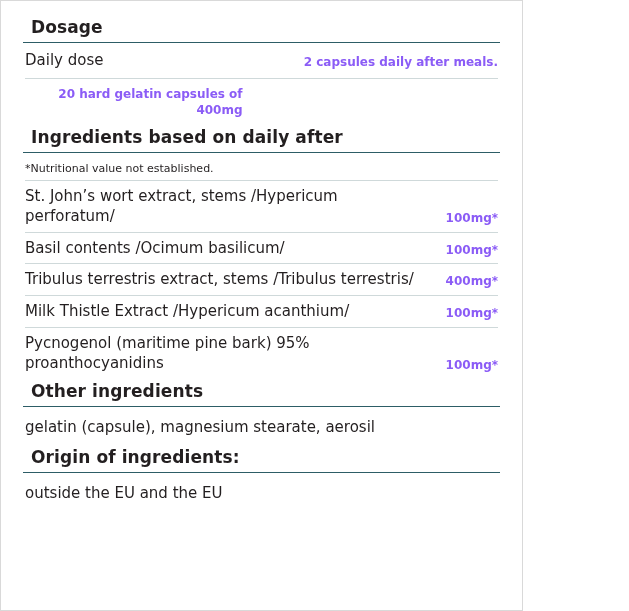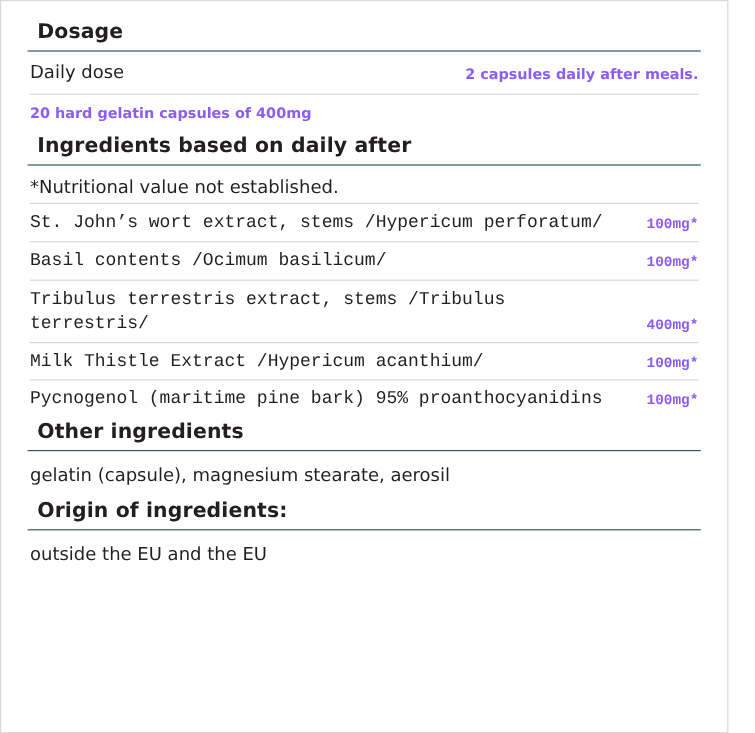--- a/index.html
+++ b/index.html
@@ -8,21 +8,21 @@
     background: #ffffff;
   }
   body {
     width: 629px;
     height: 611px;
     font-family: "DejaVu Sans", sans-serif;
     color: #231f20;
   }
   .panel {
     box-sizing: border-box;
-    width: 607px;
+    width: 523px;
     height: 611px;
     border: 1px solid #d9d9d9;
     padding: 14px 22px 0 22px;
     background: #ffffff;
   }
   .section-title {
     font-size: 17px;
     font-weight: bold;
     color: #231f20;
     padding: 2px 0 5px 8px;
@@ -50,34 +50,33 @@
   .row .value {
     font-size: 12px;
     font-weight: bold;
     line-height: 1.32;
     color: #8b5cf6;
     text-align: right;
     flex: 0 0 auto;
     max-width: 46%;
   }
   .note {
-    font-size: 15px;
+    font-size: 11px;
     line-height: 1.32;
     padding: 9px 2px 3px 2px;
     color: #231f20;
   }
   .plain {
     font-size: 15px;
     line-height: 1.35;
     padding: 10px 2px 8px 2px;
     color: #231f20;
   }
   .ing-row {
     padding: 6px 2px 5px 2px;
-    font-family: Liberation Mono, monospace;
   }
   .sep {
     height: 0;
     border-top: 1px solid #cfd9da;
     margin: 0 2px;
   }
 </style>
 </head>
 <body>
 

